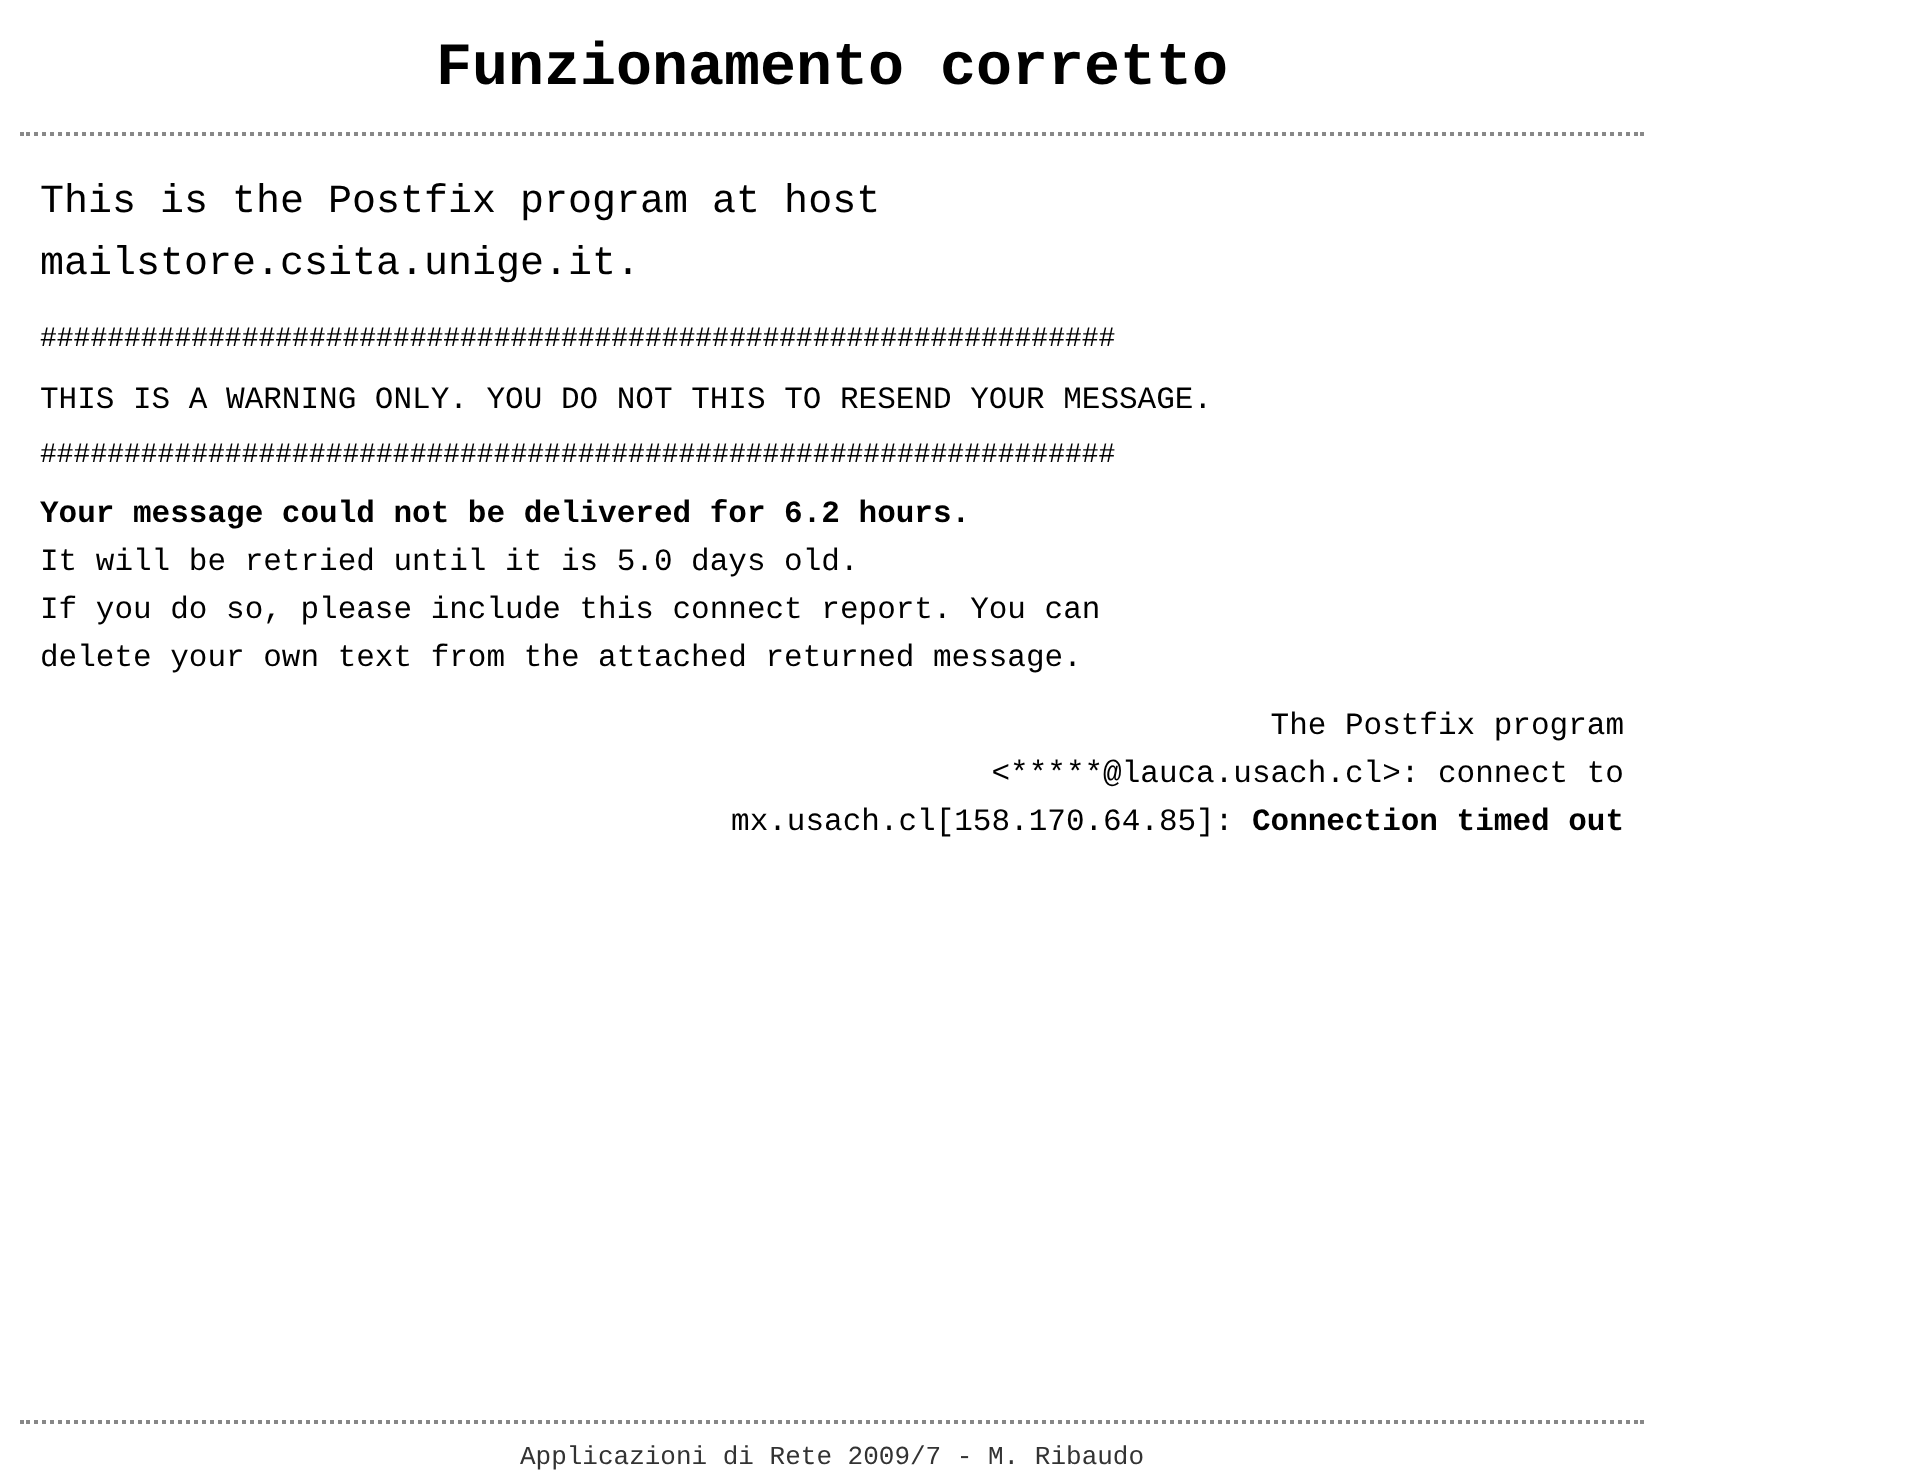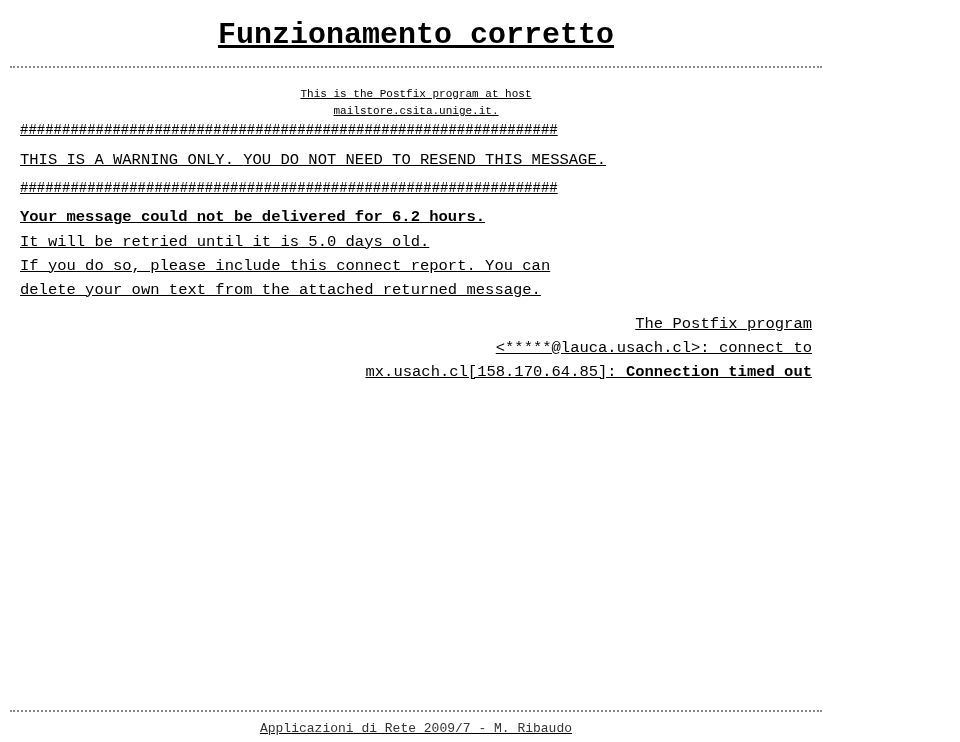--- a/index.html
+++ b/index.html
@@ -15,21 +15,20 @@
       font-family: 'Courier New', Courier, monospace;
       color: #000000;
     }
 
     .page-container {
       width: 832px;
       min-height: 742px;
       padding: 0;
       display: flex;
       flex-direction: column;
-      text-decoration: underline;
     }
 
     .header-title {
       text-align: center;
       padding: 18px 20px 14px 20px;
       font-size: 30px;
       font-weight: bold;
       font-family: 'Courier New', Courier, monospace;
     }
 
@@ -40,22 +39,22 @@
     }
 
     .main-content {
       padding: 18px 20px 10px 20px;
       flex: 1;
       font-size: 15.5px;
       line-height: 1.55;
     }
 
     .intro-text {
-      font-size: 11px;
-      text-align: center;
+      margin-bottom: 12px;
+      font-size: 20px;
     }
 
     .hash-line {
       font-size: 14px;
       letter-spacing: 0px;
       color: #000;
       margin-bottom: 6px;
       word-break: break-all;
       overflow-wrap: break-word;
     }
@@ -119,21 +118,21 @@
 
     <div class="intro-text">
       <span>This is the Postfix program at host</span><br>
       <span>mailstore.csita.unige.it.</span>
     </div>
 
     <div class="hash-line">################################################################</div>
 
     <div class="warning-block">
       <span class="warning-text">THIS IS A WARNING ONLY.</span>
-      <span class="warning-text">YOU DO NOT NEED TO RESEND THIS MESSAGE.</span>
+      <span class="warning-text">YOU DO NOT THIS TO RESEND YOUR MESSAGE.</span>
     </div>
 
     <div class="hash-line2">################################################################</div>
 
     <div class="message-block">
       <div>
         <span class="bold-text">Your message could not be delivered for 6.2 hours.</span>
       </div>
       <div>It will be retried until it is 5.0 days old.</div>
       <div>If you do so, please include this connect report. You can</div>

